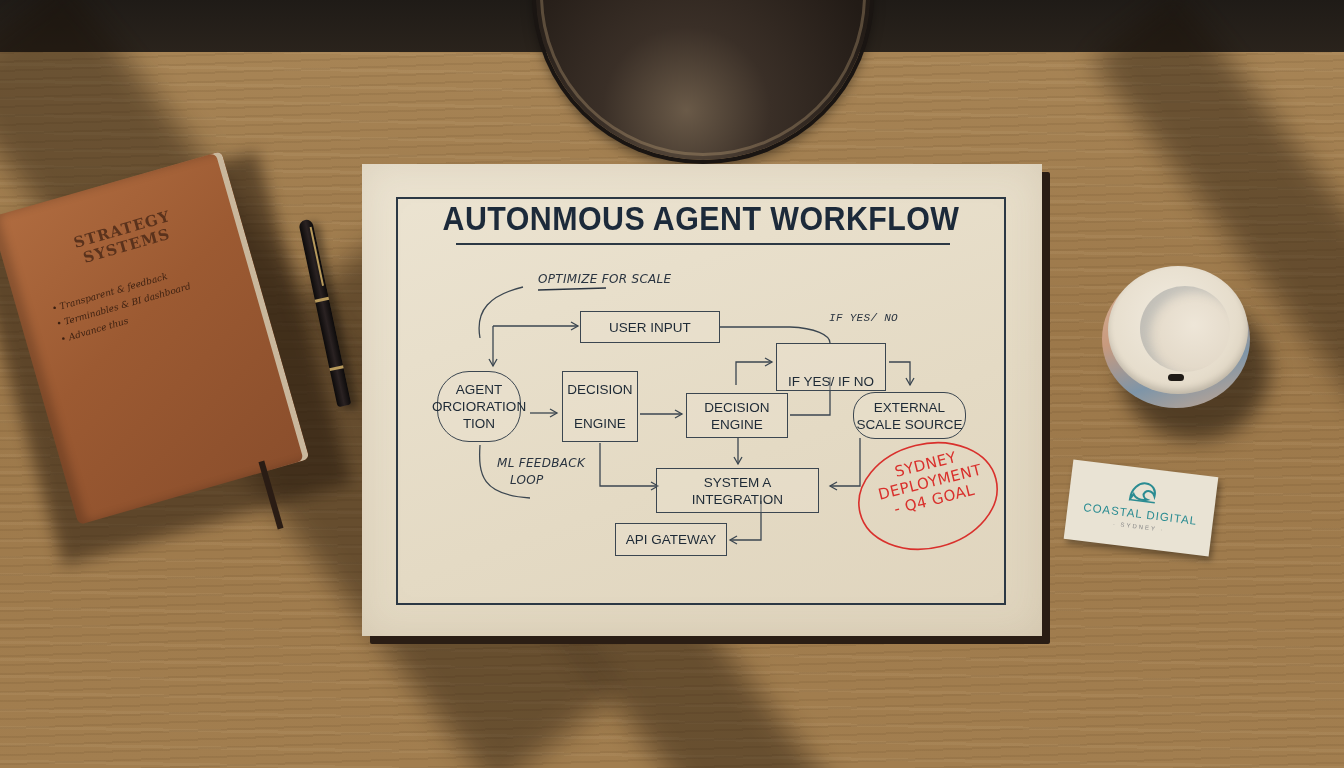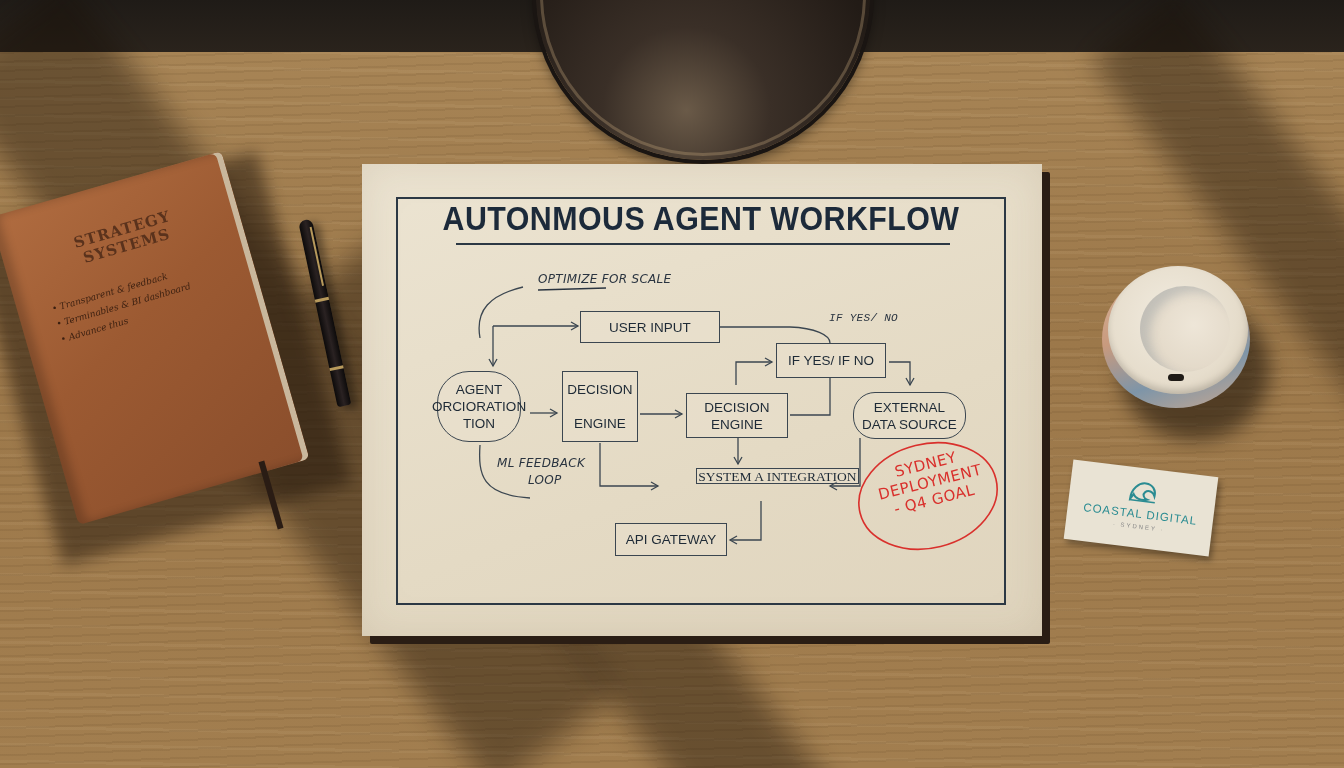--- a/index.html
+++ b/index.html
@@ -218,26 +218,26 @@
 
     <path d="M538,290 L606,288" stroke="#2a3440" stroke-width="1.5"></path>
 
     <ellipse cx="928" cy="496" rx="70" ry="52" stroke="#d9302c" stroke-width="1.6" transform="rotate(-14 928 496)"></ellipse>
   </g>
 </svg>
 
 <div class="hand" style="left:538px;top:272px;"><span>OPTIMIZE</span><span> FOR SCALE</span></div>
 <div class="hand" style="left:829px;top:312px;font-size:11px;font-family:Liberation Mono, monospace;">IF YES/ NO</div>
 <div class="hand" style="left:497px;top:456px;">ML FEEDBACK</div>
-<div class="hand" style="left:528px;top:473px;">LOOP</div>
+<div class="hand" style="left:510px;top:473px;">LOOP</div>
 
 <div class="box" style="left:580px;top:311px;width:140px;height:32px;">
     <span>USER INPUT</span>
   </div>
-<div class="box" style="left:776px;top:343px;width:110px;height:35px;">
+<div class="box" style="left:776px;top:343px;width:110px;height:48px;align-items:flex-end;">
     <span>IF YES/ IF NO</span>
   </div>
 <div class="box" style="left:437px;top:371px;width:84px;height:71px;border-radius:32px;">
   <div>
     <span>AGENT</span>
     <span>ORCIORATION</span>
     <span>TION</span>
   </div>
 </div>
 <div class="box" style="left:562px;top:371px;width:76px;height:71px;">
@@ -248,24 +248,24 @@
 </div>
 <div class="box" style="left:686px;top:393px;width:102px;height:45px;">
   <div>
     <span>DECISION</span>
     <span>ENGINE</span>
   </div>
 </div>
 <div class="box" style="left:853px;top:392px;width:113px;height:47px;border-radius:22px;">
   <div>
     <span>EXTERNAL</span>
-    <span>DATA SOURCE</span>
-  </div>
-</div>
-<div class="box" style="left:696px;top:468px;width:163px;height:16px;font-family:Liberation Serif, serif;">
+    <span>SCALE SOURCE</span>
+  </div>
+</div>
+<div class="box" style="left:656px;top:468px;width:163px;height:45px;">
     <span>SYSTEM A INTEGRATION</span>
   </div>
 <div class="box" style="left:615px;top:523px;width:112px;height:33px;">
     <span>API GATEWAY</span>
   </div>
 
 <div class="red-text">
   <div>SYDNEY</div>
   <div>DEPLOYMENT</div>
   <div>- Q4 GOAL</div>

